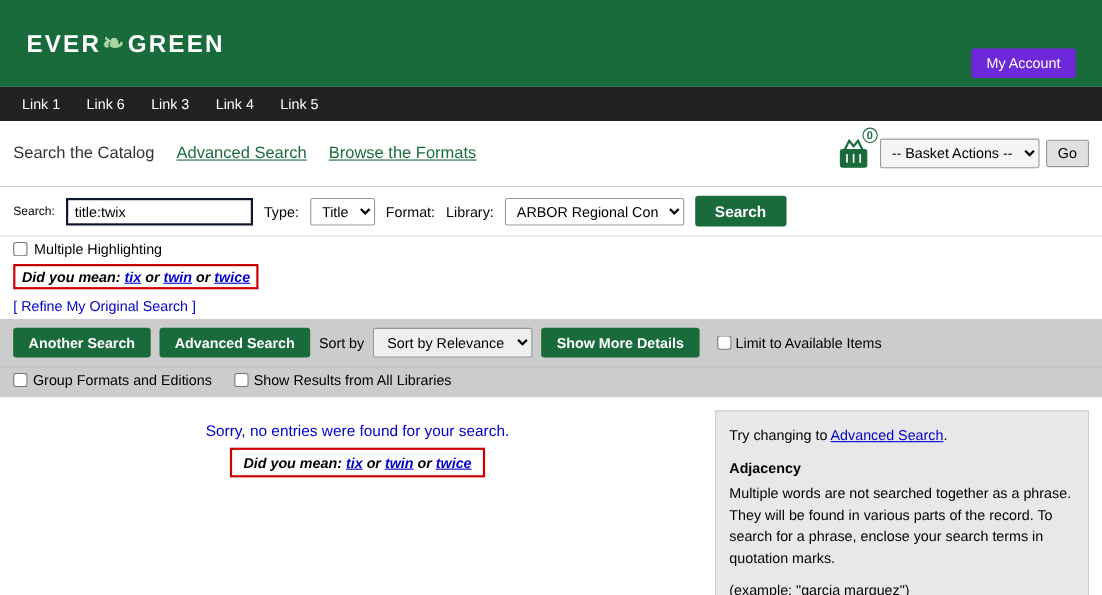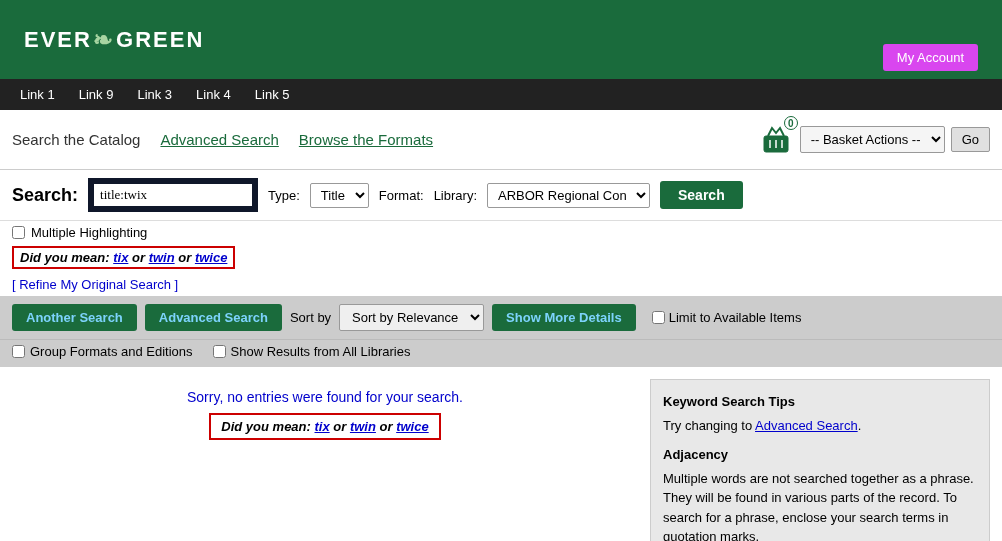--- a/index.html
+++ b/index.html
@@ -23,21 +23,21 @@
       align-items: center;
       gap: 0px;
     }
     .logo-leaf {
       display: inline-block;
       color: #a8d5a2;
       font-size: 24px;
       margin: 0 1px;
     }
     .my-account-btn {
-      background: #d946ef;
+      background: #6d28d9;
       color: #fff;
       border: none;
       padding: 6px 14px;
       cursor: pointer;
       font-size: 13px;
       border-radius: 3px;
       margin-top: 36px;
     }
 
     
@@ -126,27 +126,26 @@
 
     
     .search-bar {
       background: #fff;
       padding: 8px 12px;
       display: flex;
       align-items: center;
       gap: 10px;
       border-bottom: 1px solid #ddd;
     }
-    .search-bar label { font-size: 18px; font-weight: bold; }
+    .search-bar label { font-size: 11px; font-weight: normal; }
     .search-input {
-      border: 6px solid #0f172a;
+      border: 2px solid #0f172a;
       padding: 3px 6px;
       font-size: 13px;
       width: 170px;
-      font-family: Liberation Serif, serif;
     }
     .search-bar .type-label { font-weight: normal; }
     .type-select, .format-select, .library-select {
       padding: 3px 6px;
       font-size: 13px;
       border: 1px solid #999;
       border-radius: 2px;
       background: #fff;
     }
     .format-label, .library-label { font-weight: normal; font-size: 13px; }
@@ -197,21 +196,21 @@
     
     .action-bar {
       background: #ccc;
       padding: 8px 12px;
       display: flex;
       align-items: center;
       gap: 8px;
     }
     .green-btn {
       background: #1a6b3c;
-      color: #7dd3fc;
+      color: #ffffff;
       border: none;
       padding: 6px 14px;
       font-size: 13px;
       font-weight: bold;
       cursor: pointer;
       border-radius: 3px;
     }
     .sort-select {
       padding: 4px 8px;
       font-size: 13px;
@@ -301,21 +300,21 @@
 
 <div class="header">
   <div class="logo-text">
     EVER<span class="logo-leaf">❧</span>GREEN
   </div>
   <button class="my-account-btn">My Account</button>
 </div>
 
 <div class="nav-bar">
   <a href="#">Link 1</a>
-  <a href="#">Link 9</a>
+  <a href="#">Link 6</a>
   <a href="#">Link 3</a>
   <a href="#">Link 4</a>
   <a href="#">Link 5</a>
 </div>
 
 <div class="sub-header">
   <div class="sub-header-links">
     <span>Search the Catalog</span>
     <a href="#">Advanced Search</a>
     <a href="#">Browse the Formats</a>
@@ -404,21 +403,20 @@
     <div class="did-you-mean-main">
       <span>Did you mean:</span>
       <a href="#">tix</a>
       <span>or</span>
       <a href="#">twin</a>
       <span>or</span>
       <a href="#">twice</a>
     </div>
   </div>
   <div class="tips-panel">
-    <h3>Keyword Search Tips</h3>
     <p>
       <span>Try changing to</span>
       <a href="#" class="tip-link">Advanced Search</a>.
     </p>
     <h4>Adjacency</h4>
     <p>Multiple words are not searched together as a phrase. They will be found in various parts of the record. To search for a phrase, enclose your search terms in quotation marks.</p>
     <p>(example: "garcia marquez")</p>
   </div>
 </div>
 

